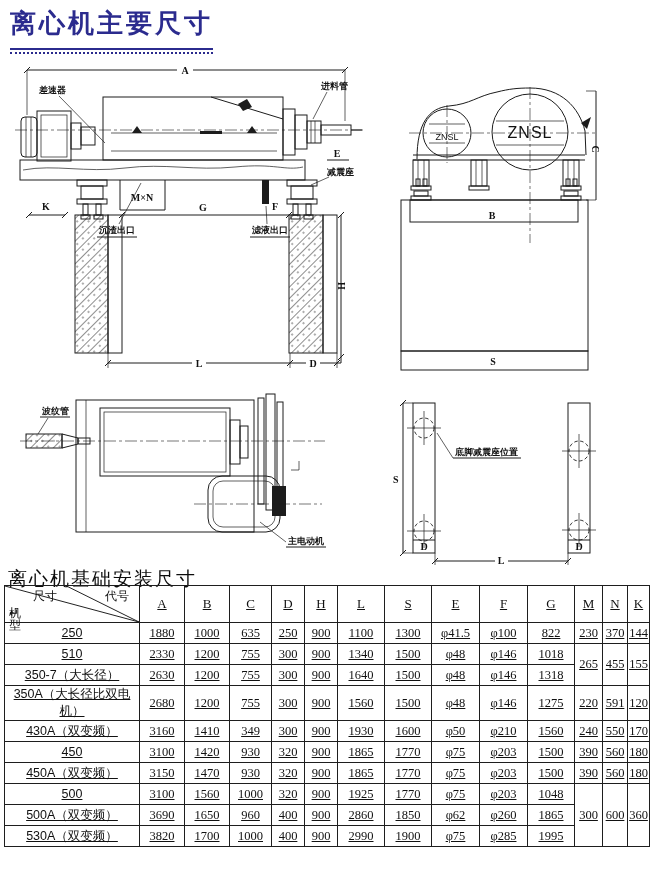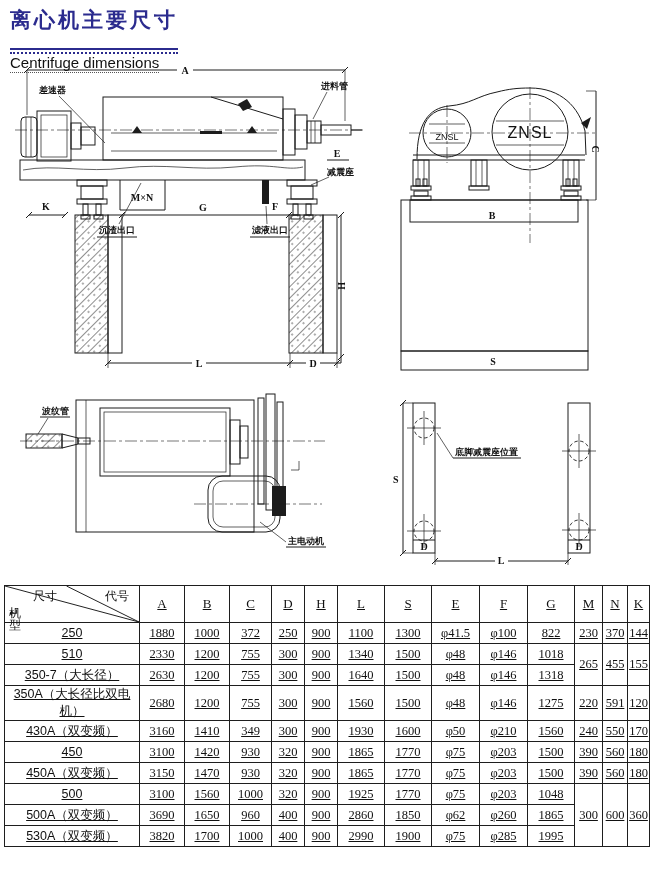--- a/index.html
+++ b/index.html
@@ -3,22 +3,22 @@
 <meta charset="utf-8">
 <style>
   * { box-sizing: border-box; }
   html,body { margin:0; padding:0; background:#ffffff; }
   body { width:650px; font-family:"Liberation Sans","DejaVu Sans",sans-serif; color:#111; }
   .page { position:relative; width:650px; height:871px; background:#fff; overflow:hidden; }
 
   
   .hdr { position:absolute; top:6px; left:10px; }
   .t-cn-wrap { display:inline-block; border-bottom:2px dotted #2b2b8e; padding-bottom:2px; }
-  .t-cn { display:inline-block; font-size:21px; font-weight:bold; letter-spacing:3px;
-          color:#2b2b8e; border-bottom:2px solid #2b2b8e; padding-bottom:14px;
+  .t-cn { display:inline-block; font-size:26px; font-weight:bold; letter-spacing:3px;
+          color:#2b2b8e; border-bottom:2px solid #2b2b8e; padding-bottom:7px;
           font-family:"Liberation Serif","DejaVu Serif",serif; }
   .t-en { font-size:15px; color:#111; display:inline-block; border-bottom:1px dotted #555; padding-bottom:1px; }
 
   
   .drw { position:absolute; }
   svg .ln  { stroke:#1c1c1c; fill:none; stroke-width:1; }
   svg .lt  { stroke:#1c1c1c; fill:none; stroke-width:.7; }
   svg .fil { fill:#1c1c1c; stroke:none; }
   svg .cl  { stroke:#1c1c1c; fill:none; stroke-width:.6; stroke-dasharray:12 3 3 3; }
   svg .dsh { stroke:#1c1c1c; fill:none; stroke-width:.9; stroke-dasharray:3.5 2.5; }
@@ -50,21 +50,20 @@
 </style>
 </head>
 <body>
 
 <div class="page">
 
   <div class="hdr">
     <div class="t-cn-wrap">
       <span class="t-cn">离心机主要尺寸</span>
     </div><br>
-    <span class="t-en">Centrifuge dimensions</span>
   </div>
 
   <svg class="drw" style="left:15px;top:63px" width="350" height="322" viewBox="0 0 350 322">
     <defs>
       <pattern id="hatch" width="8" height="8" patternTransform="rotate(45)" patternUnits="userSpaceOnUse">
         <line x1="0" y1="0" x2="0" y2="8" class="ln" stroke-width=".8"></line>
         <circle cx="4" cy="4" r=".7" class="fil"></circle>
       </pattern>
     </defs>
 
@@ -336,20 +335,21 @@
 
     <line class="lt" x1="44" y1="160" x2="44" y2="172"></line>
       <line class="lt" x1="177" y1="160" x2="177" y2="172"></line>
     <line class="ln" x1="44" y1="168" x2="177" y2="168"></line>
     <line class="ln" x1="41" y1="171" x2="47" y2="165"></line>
       <line class="ln" x1="174" y1="171" x2="180" y2="165"></line>
     <rect class="wbg" x="104" y="161" width="13" height="11"></rect>
     <text class="dim" x="110" y="171" text-anchor="middle">L</text>
   </svg>
 
+  <div class="sec-title">离心机基础安装尺寸</div>
 
   <table class="dim-table">
     <colgroup id="tbl-cols">
         <col style="width: 135px;">
         <col style="width: 45px;">
         <col style="width: 45px;">
         <col style="width: 42px;">
         <col style="width: 33px;">
         <col style="width: 33px;">
         <col style="width: 47px;">
@@ -385,21 +385,21 @@
           <th class="col-h">M</th>
           <th class="col-h">N</th>
           <th class="col-h">K</th>
         </tr>
     </thead>
     <tbody id="tbl-body">
         <tr>
           <td class="model-cell">250</td>
           <td>1880</td>
           <td>1000</td>
-          <td>372</td>
+          <td>635</td>
           <td>250</td>
           <td>900</td>
           <td>1100</td>
           <td>1300</td>
           <td>φ41.5</td>
           <td>φ100</td>
           <td>822</td>
           <td>230</td>
           <td>370</td>
           <td>144</td>

